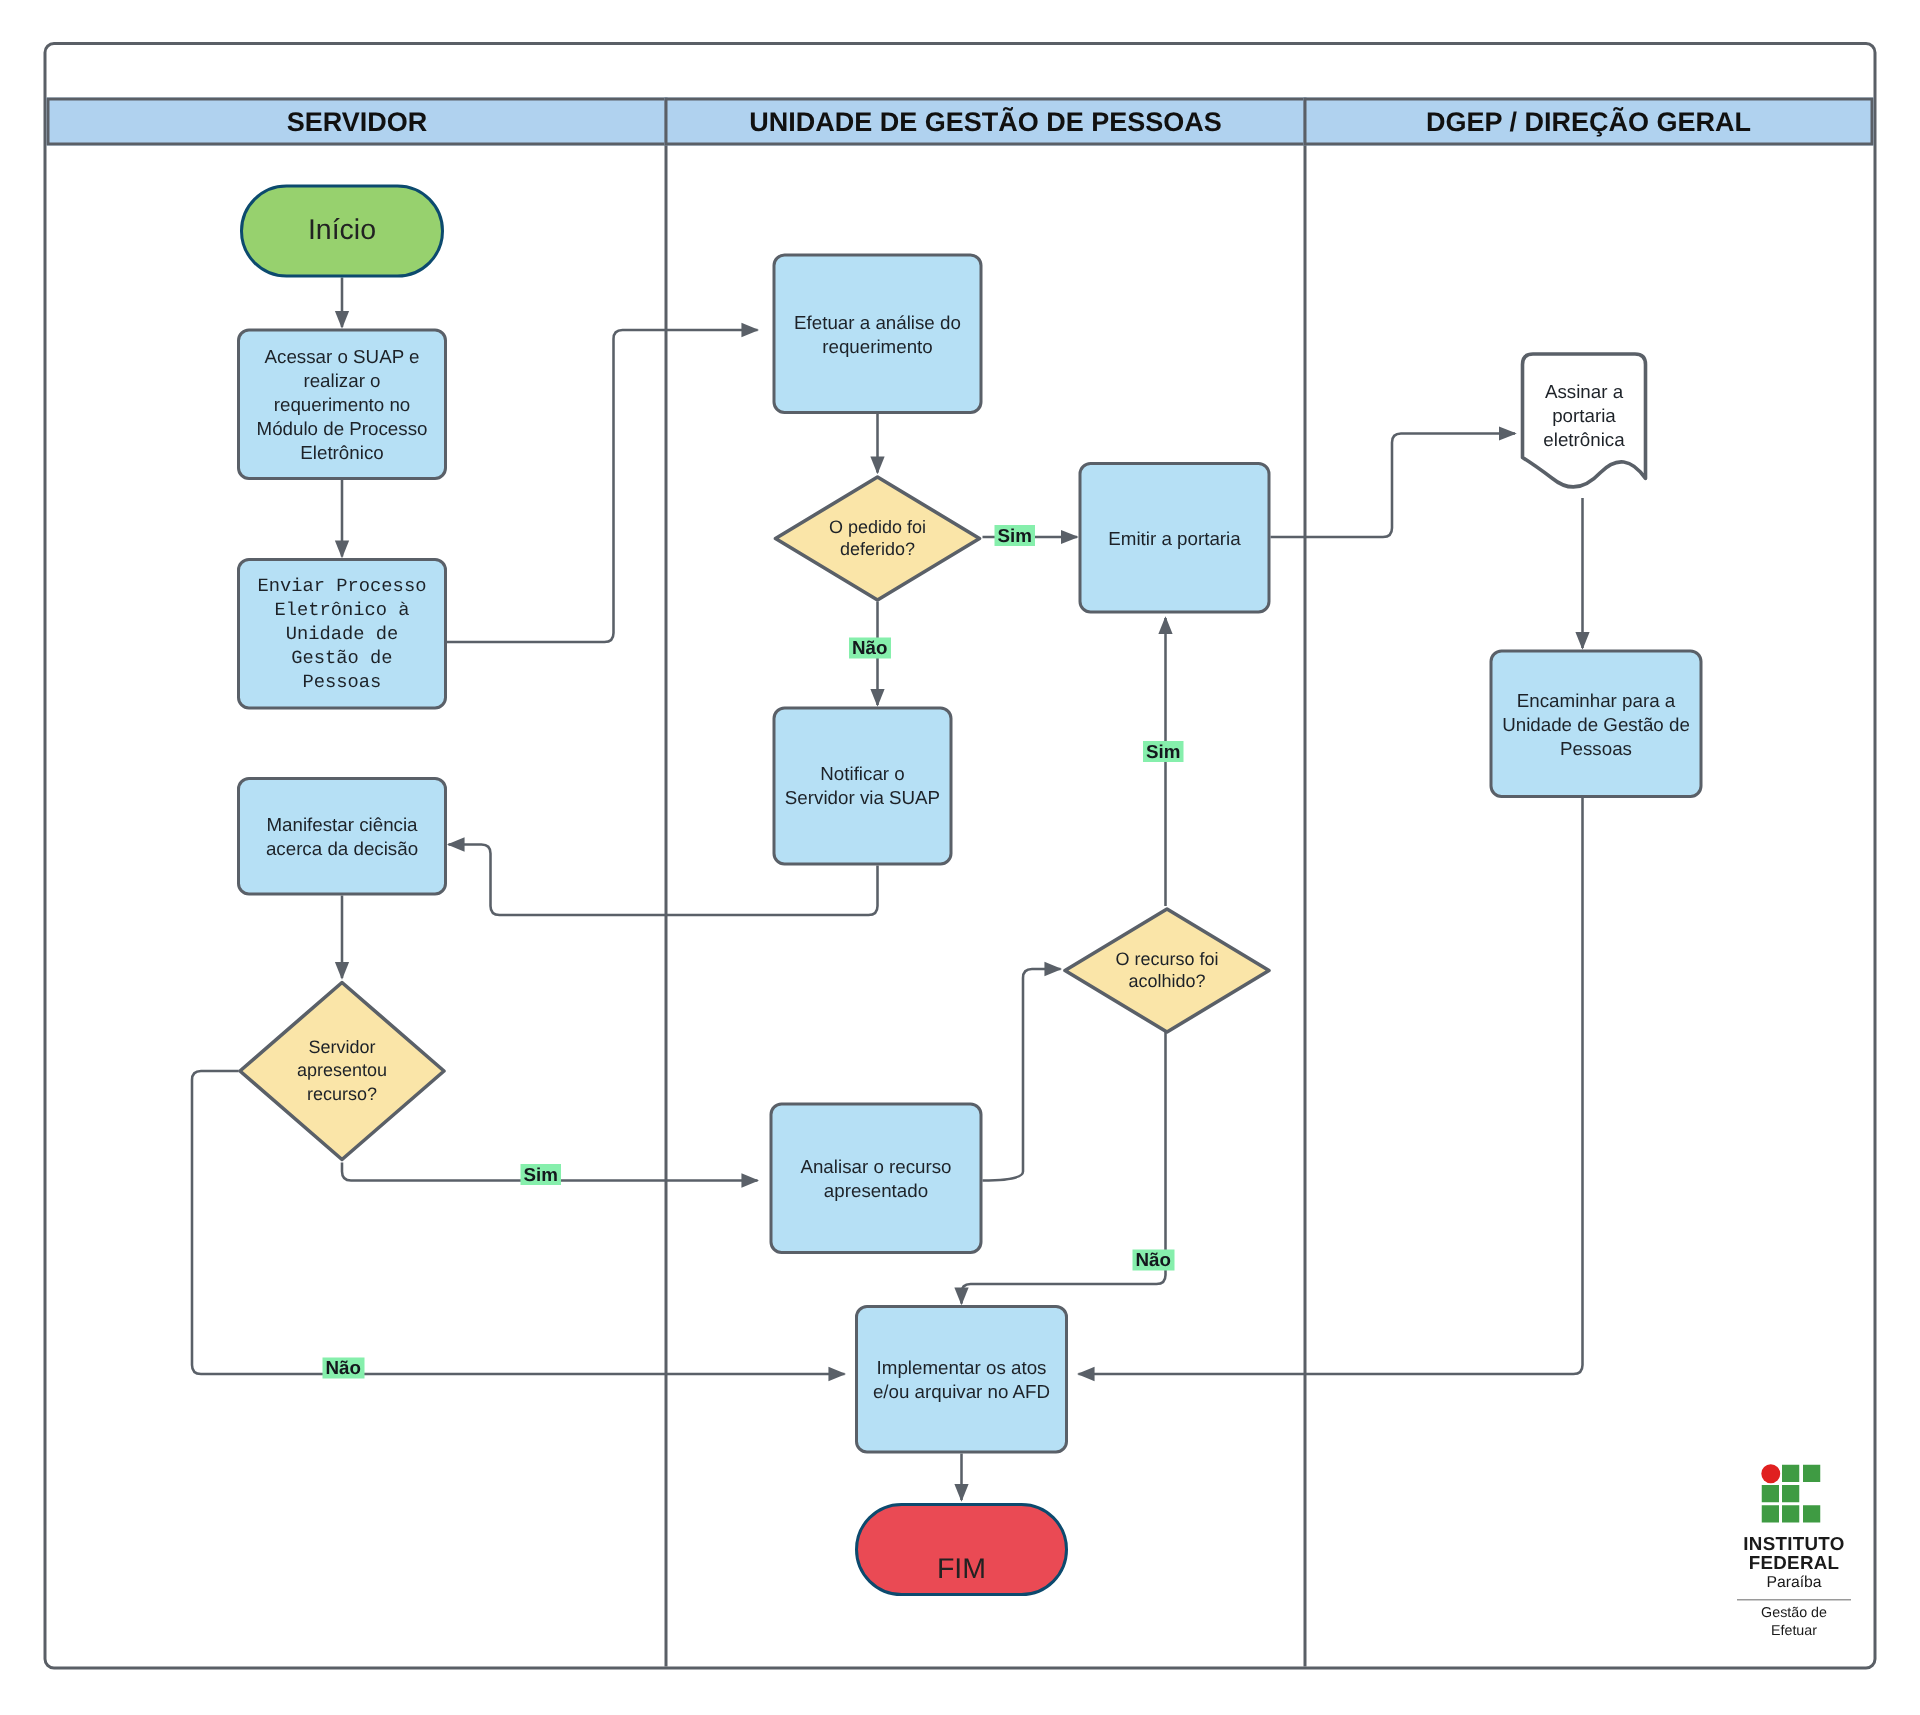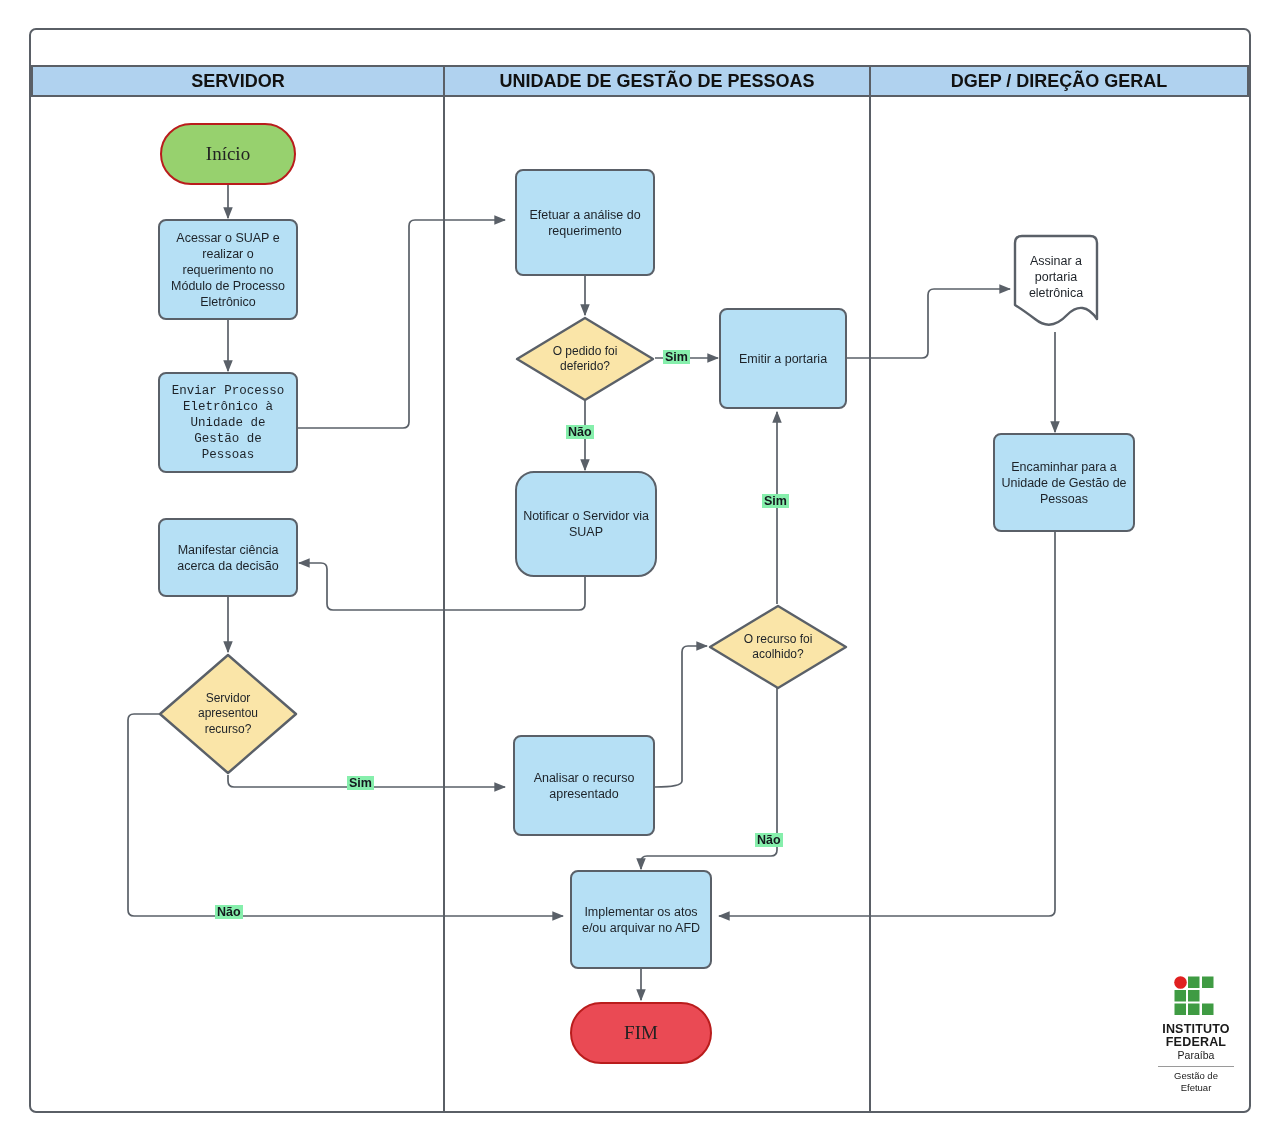--- a/index.html
+++ b/index.html
@@ -103,28 +103,27 @@
     font-size: 12.5px;
     line-height: 1.28;
     padding: 3px 6px;
   }
   .node.process {
     background: #b6e0f5;
     border: 2px solid #5a6068;
     border-radius: 8px;
   }
   .node.terminator {
-    border: 2px solid #b91c1c;
+    border: 2px solid #0c4a6e;
     border-radius: 34px;
     font-size: 19px;
     color: #222;
-    font-family: Liberation Serif, serif;
   }
   .node.start  { background: #97d16e; }
-  .node.end    { background: #ea4a54; }
+  .node.end    { background: #ea4a54; align-items: flex-end; }
 
   .node.decision {
     background: #fae5a8;
     border: none;
     font-size: 12px;
   }
   .node.decision .diamond-svg {
     position: absolute;
     left: 0; top: 0;
     width: 100%; height: 100%;
@@ -298,21 +297,21 @@
     <svg class="diamond-svg" viewBox="0 0 140 86" preserveAspectRatio="none">
       <polygon points="70,2 138,43 70,84 2,43" fill="#fae5a8" stroke="#5a6068" stroke-width="2.4" stroke-linejoin="round"></polygon>
     </svg>
     <span class="dlabel">O pedido foi deferido?</span>
   </div>
 
   <div class="node process" style="left:719px; top:308px; width:128px; height:101px;">
     <span>Emitir a portaria</span>
   </div>
 
-  <div class="node process" style="left:515px; top:471px; width:142px; height:106px;border-radius:19px;">
+  <div class="node process" style="left:515px; top:471px; width:120px; height:106px;">
     <span>Notificar o Servidor via SUAP</span>
   </div>
 
   <div class="node decision" style="left:708px; top:604px; width:140px; height:86px;">
     <svg class="diamond-svg" viewBox="0 0 140 86" preserveAspectRatio="none">
       <polygon points="70,2 138,43 70,84 2,43" fill="#fae5a8" stroke="#5a6068" stroke-width="2.4" stroke-linejoin="round"></polygon>
     </svg>
     <span class="dlabel">O recurso foi acolhido?</span>
   </div>
 

